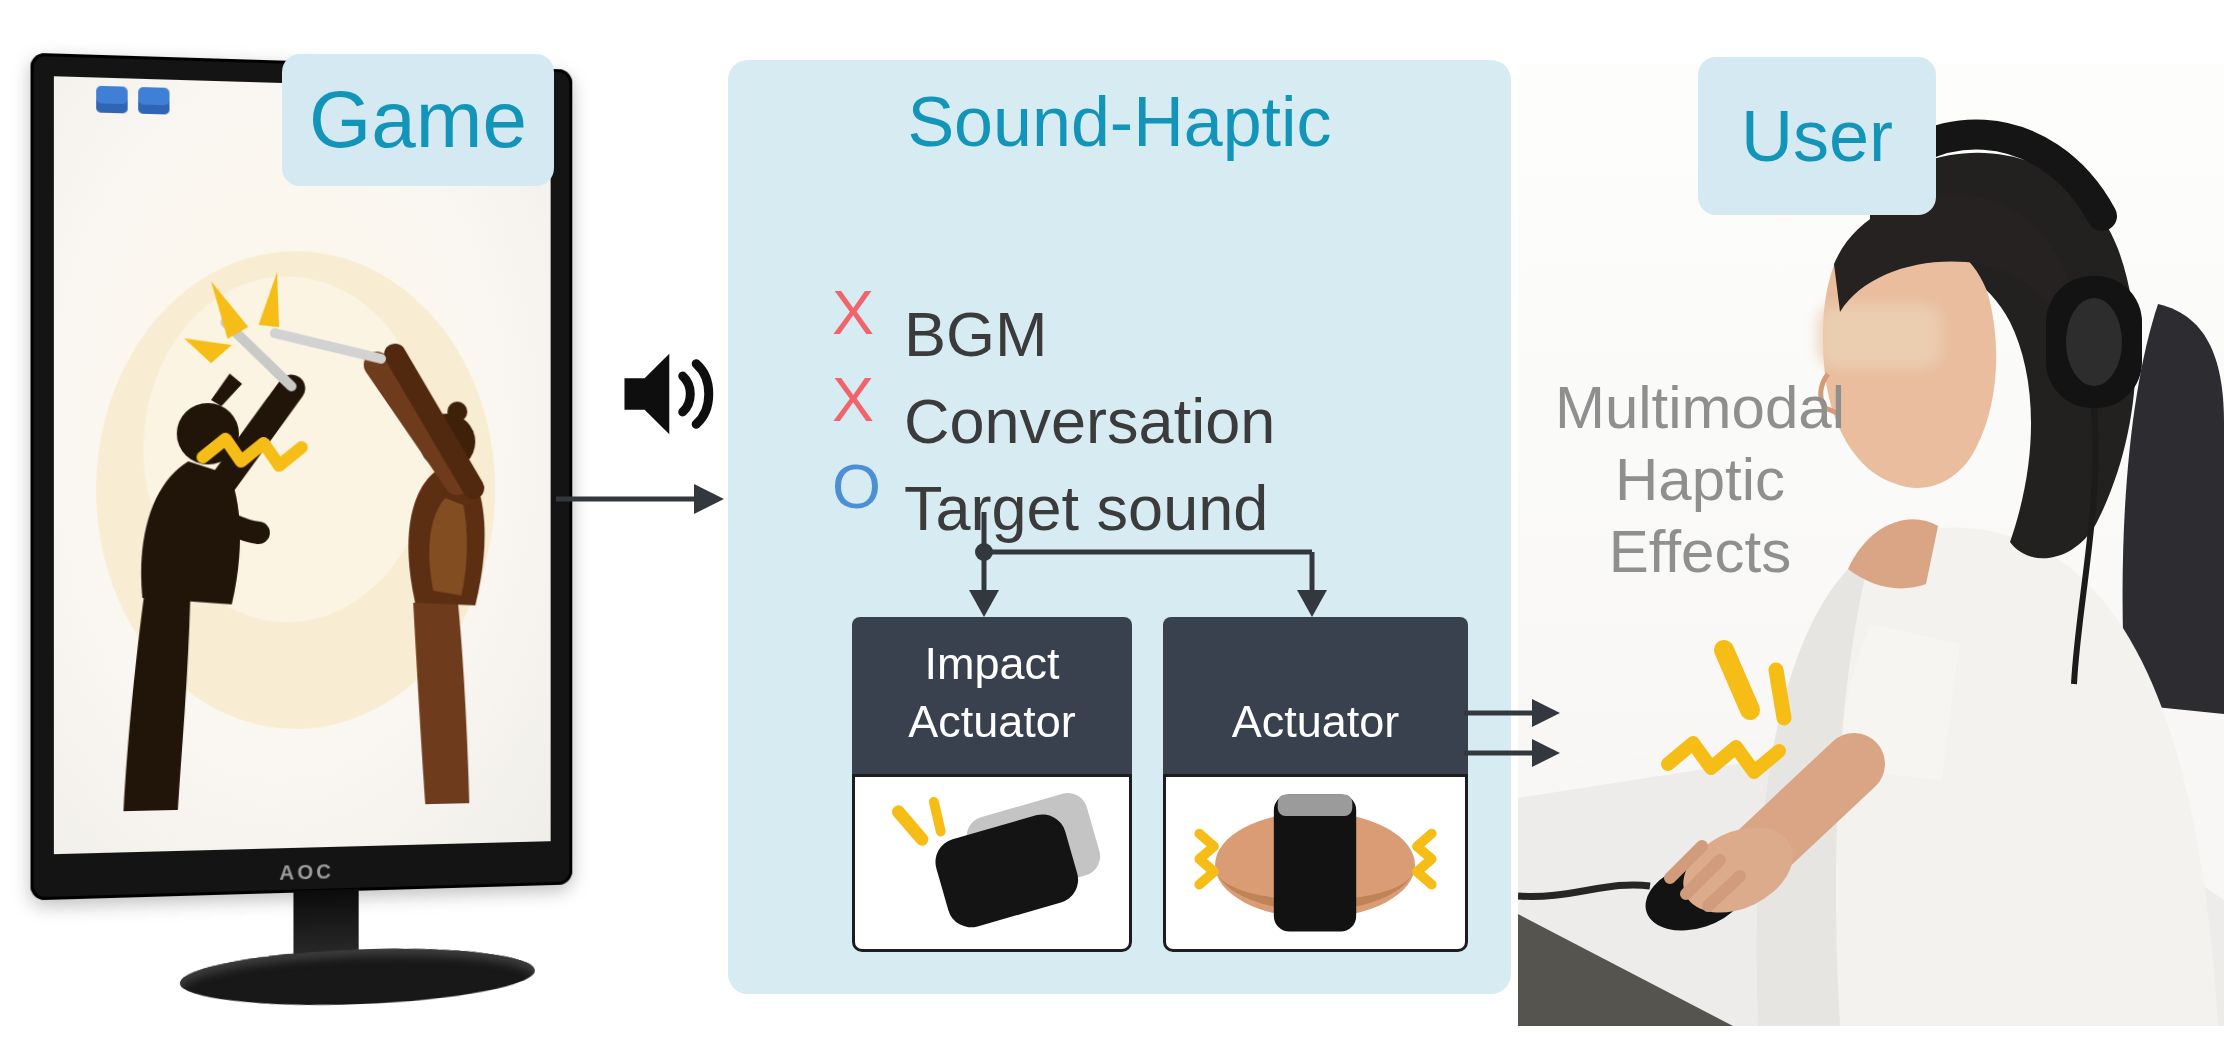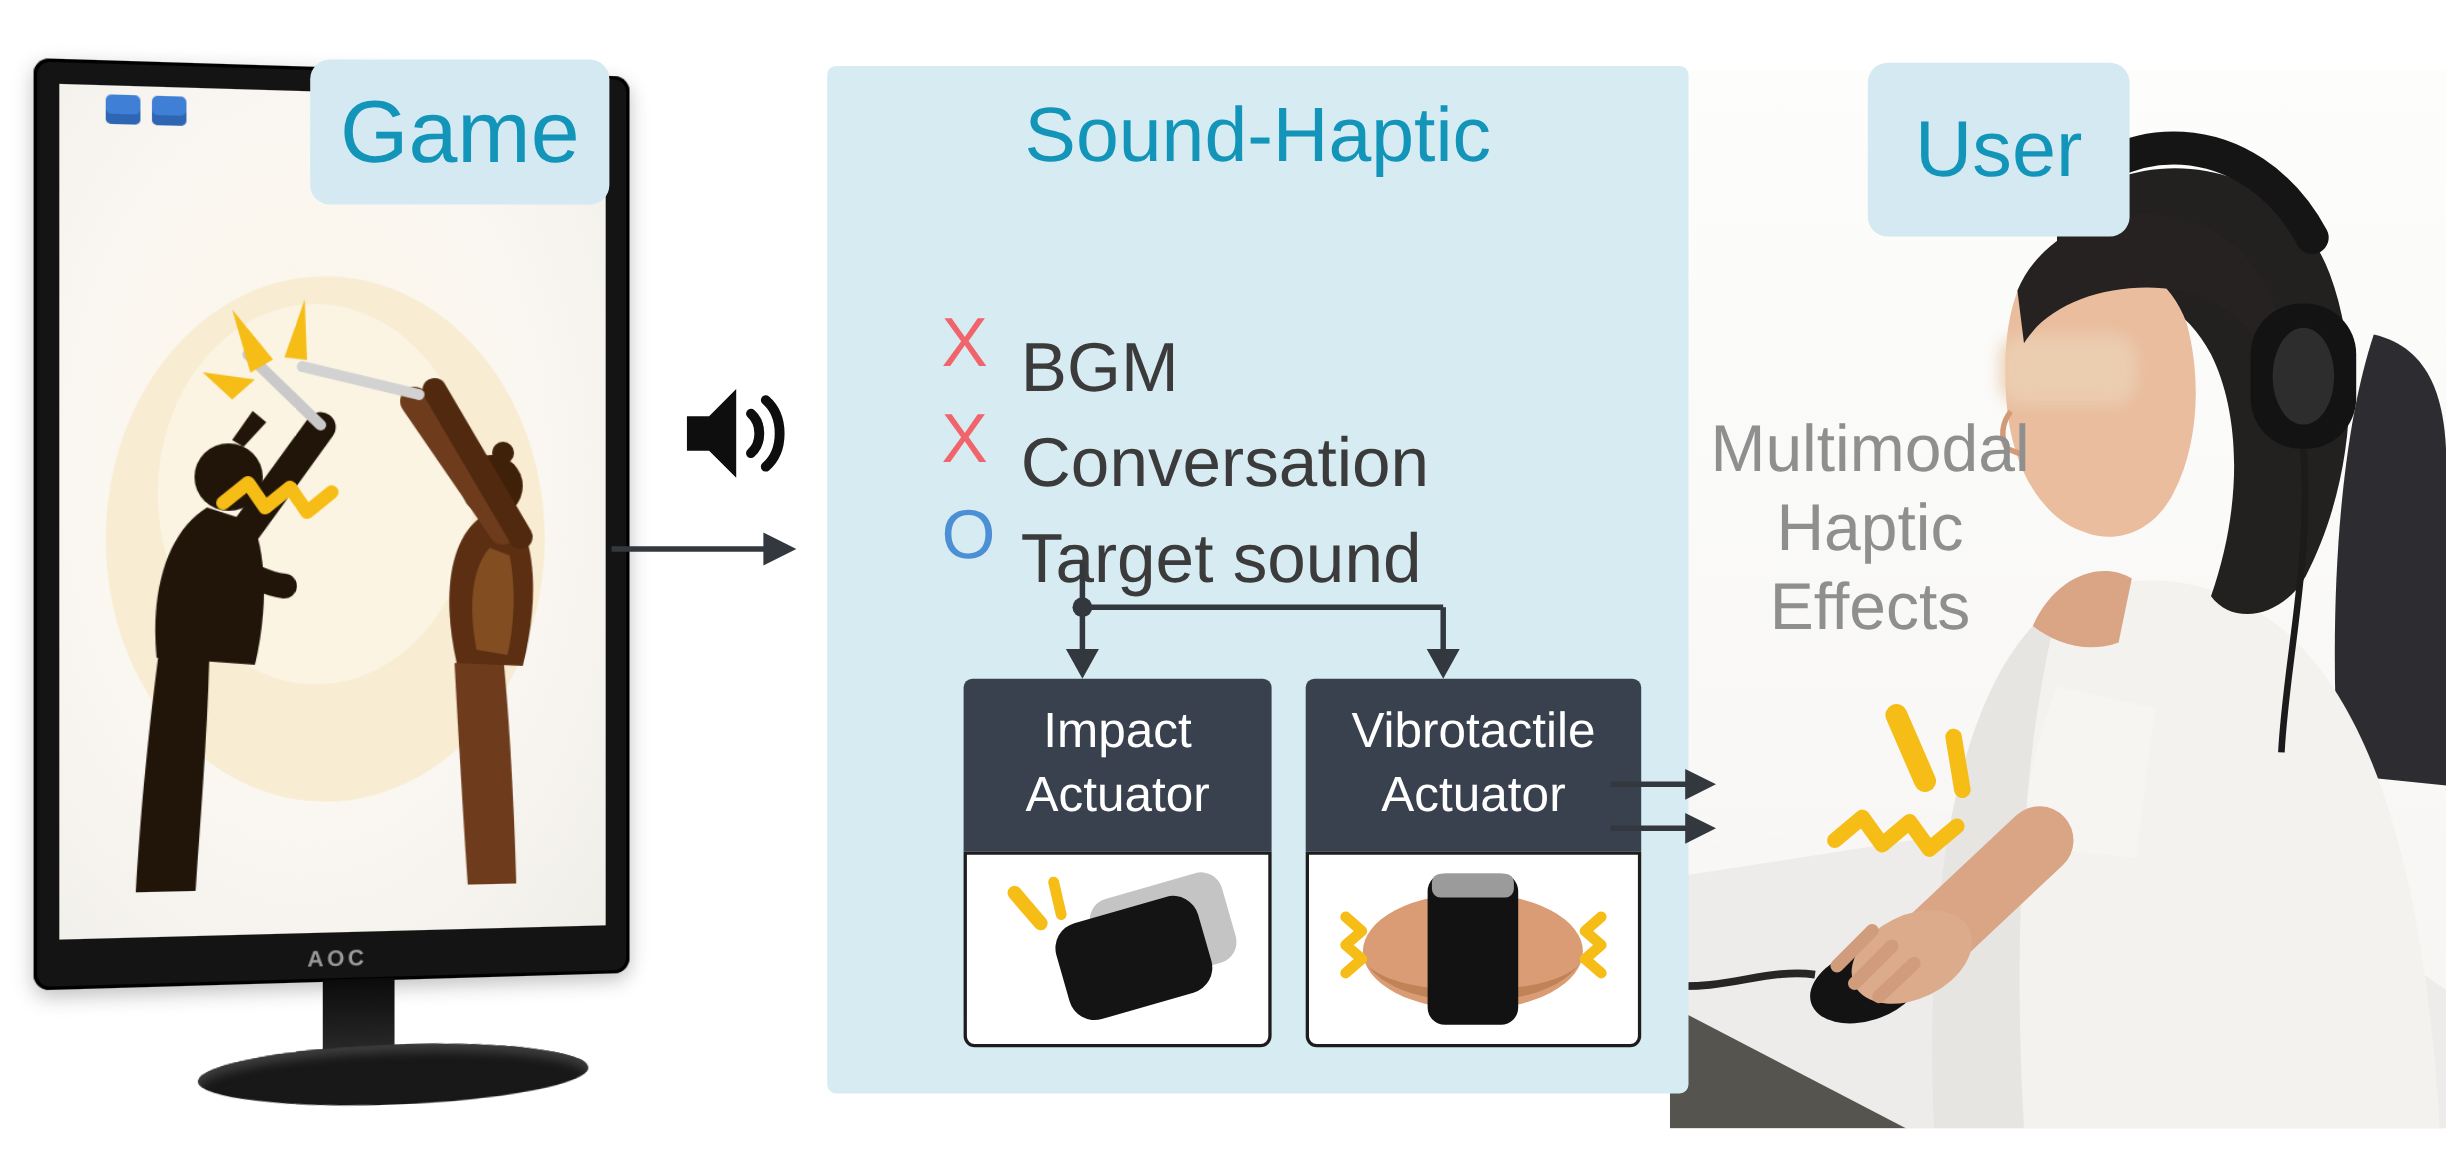--- a/index.html
+++ b/index.html
@@ -32,22 +32,22 @@
   .scr-ico { width:30px; height:26px; background:#3f7fd6; border-radius:5px;
              box-shadow:inset 0 -9px 0 #2f66b4; }
   .fighters-svg { position:absolute; left:0; top:0; width:486px; height:752px; }
 
   
   .speaker-icon { position:absolute; left:620px; top:336px; width:112px; height:116px; z-index:6; }
   .connectors { position:absolute; left:0; top:0; width:2224px; height:1047px;
                 z-index:5; pointer-events:none; }
 
   
-  .classifier-panel { position:absolute; left:752px; top:60px; width:783px; height:934px;
-                      background:var(--panel_blue,#d7ebf2); border-radius:8px; z-index:2; }
+  .classifier-panel { position:absolute; left:728px; top:60px; width:783px; height:934px;
+                      background:var(--panel_blue,#d7ebf2); border-radius:20px; z-index:2; }
   .classifier-title { position:absolute; top:22px; left:0; width:100%; text-align:center;
                       font-size:70px; line-height:1.17; color:var(--accent_teal,#1295b9); font-weight:500; }
   .classifier-items { position:absolute; left:104px; top:208px; }
   .classifier-item { display:flex; align-items:center; height:87px;
                      font-size:63px; color:var(--text_dark,#3b3b3b); }
   .classifier-item .mark { width:58px; font-weight:500; }
   .mark-reject { color:var(--mark_red,#f1646c); }
   .mark-accept { color:var(--mark_blue,#4d8fd5); }
   .classifier-item .item-label { margin-left:14px; white-space:nowrap;margin-top:44px; }
 
@@ -158,21 +158,21 @@
           <g>
             <path d="M44,34 L68,62" stroke="#f5bd16" stroke-width="13" stroke-linecap="round"></path>
             <path d="M80,24 L87,54" stroke="#f5bd16" stroke-width="10" stroke-linecap="round"></path>
           </g>
         </svg>
       </div>
     </div>
 
     <div class="actuator actuator-vibro">
       <div class="actuator-header">
-        <span>Vibrotactile</span><br>
+        <br>
         <span>Actuator</span>
       </div>
       <div class="actuator-body">
         <svg viewBox="0 0 305 172">
           <ellipse cx="152" cy="88" rx="102" ry="54" fill="#d99c74"></ellipse>
           <path d="M54,100 C80,132 224,132 250,100 C220,146 84,146 54,100 Z" fill="#c08257"></path>
           <rect x="110" y="16" width="84" height="140" rx="16" fill="#121212"></rect>
           <rect x="114" y="16" width="76" height="22" rx="8" fill="#9b9b9b"></rect>
           <g>
             <path d="M34,56 l15,13 l-15,13 l15,13 l-15,13" stroke="#f5bd16" stroke-width="10" fill="none" stroke-linecap="round" stroke-linejoin="round"></path>

